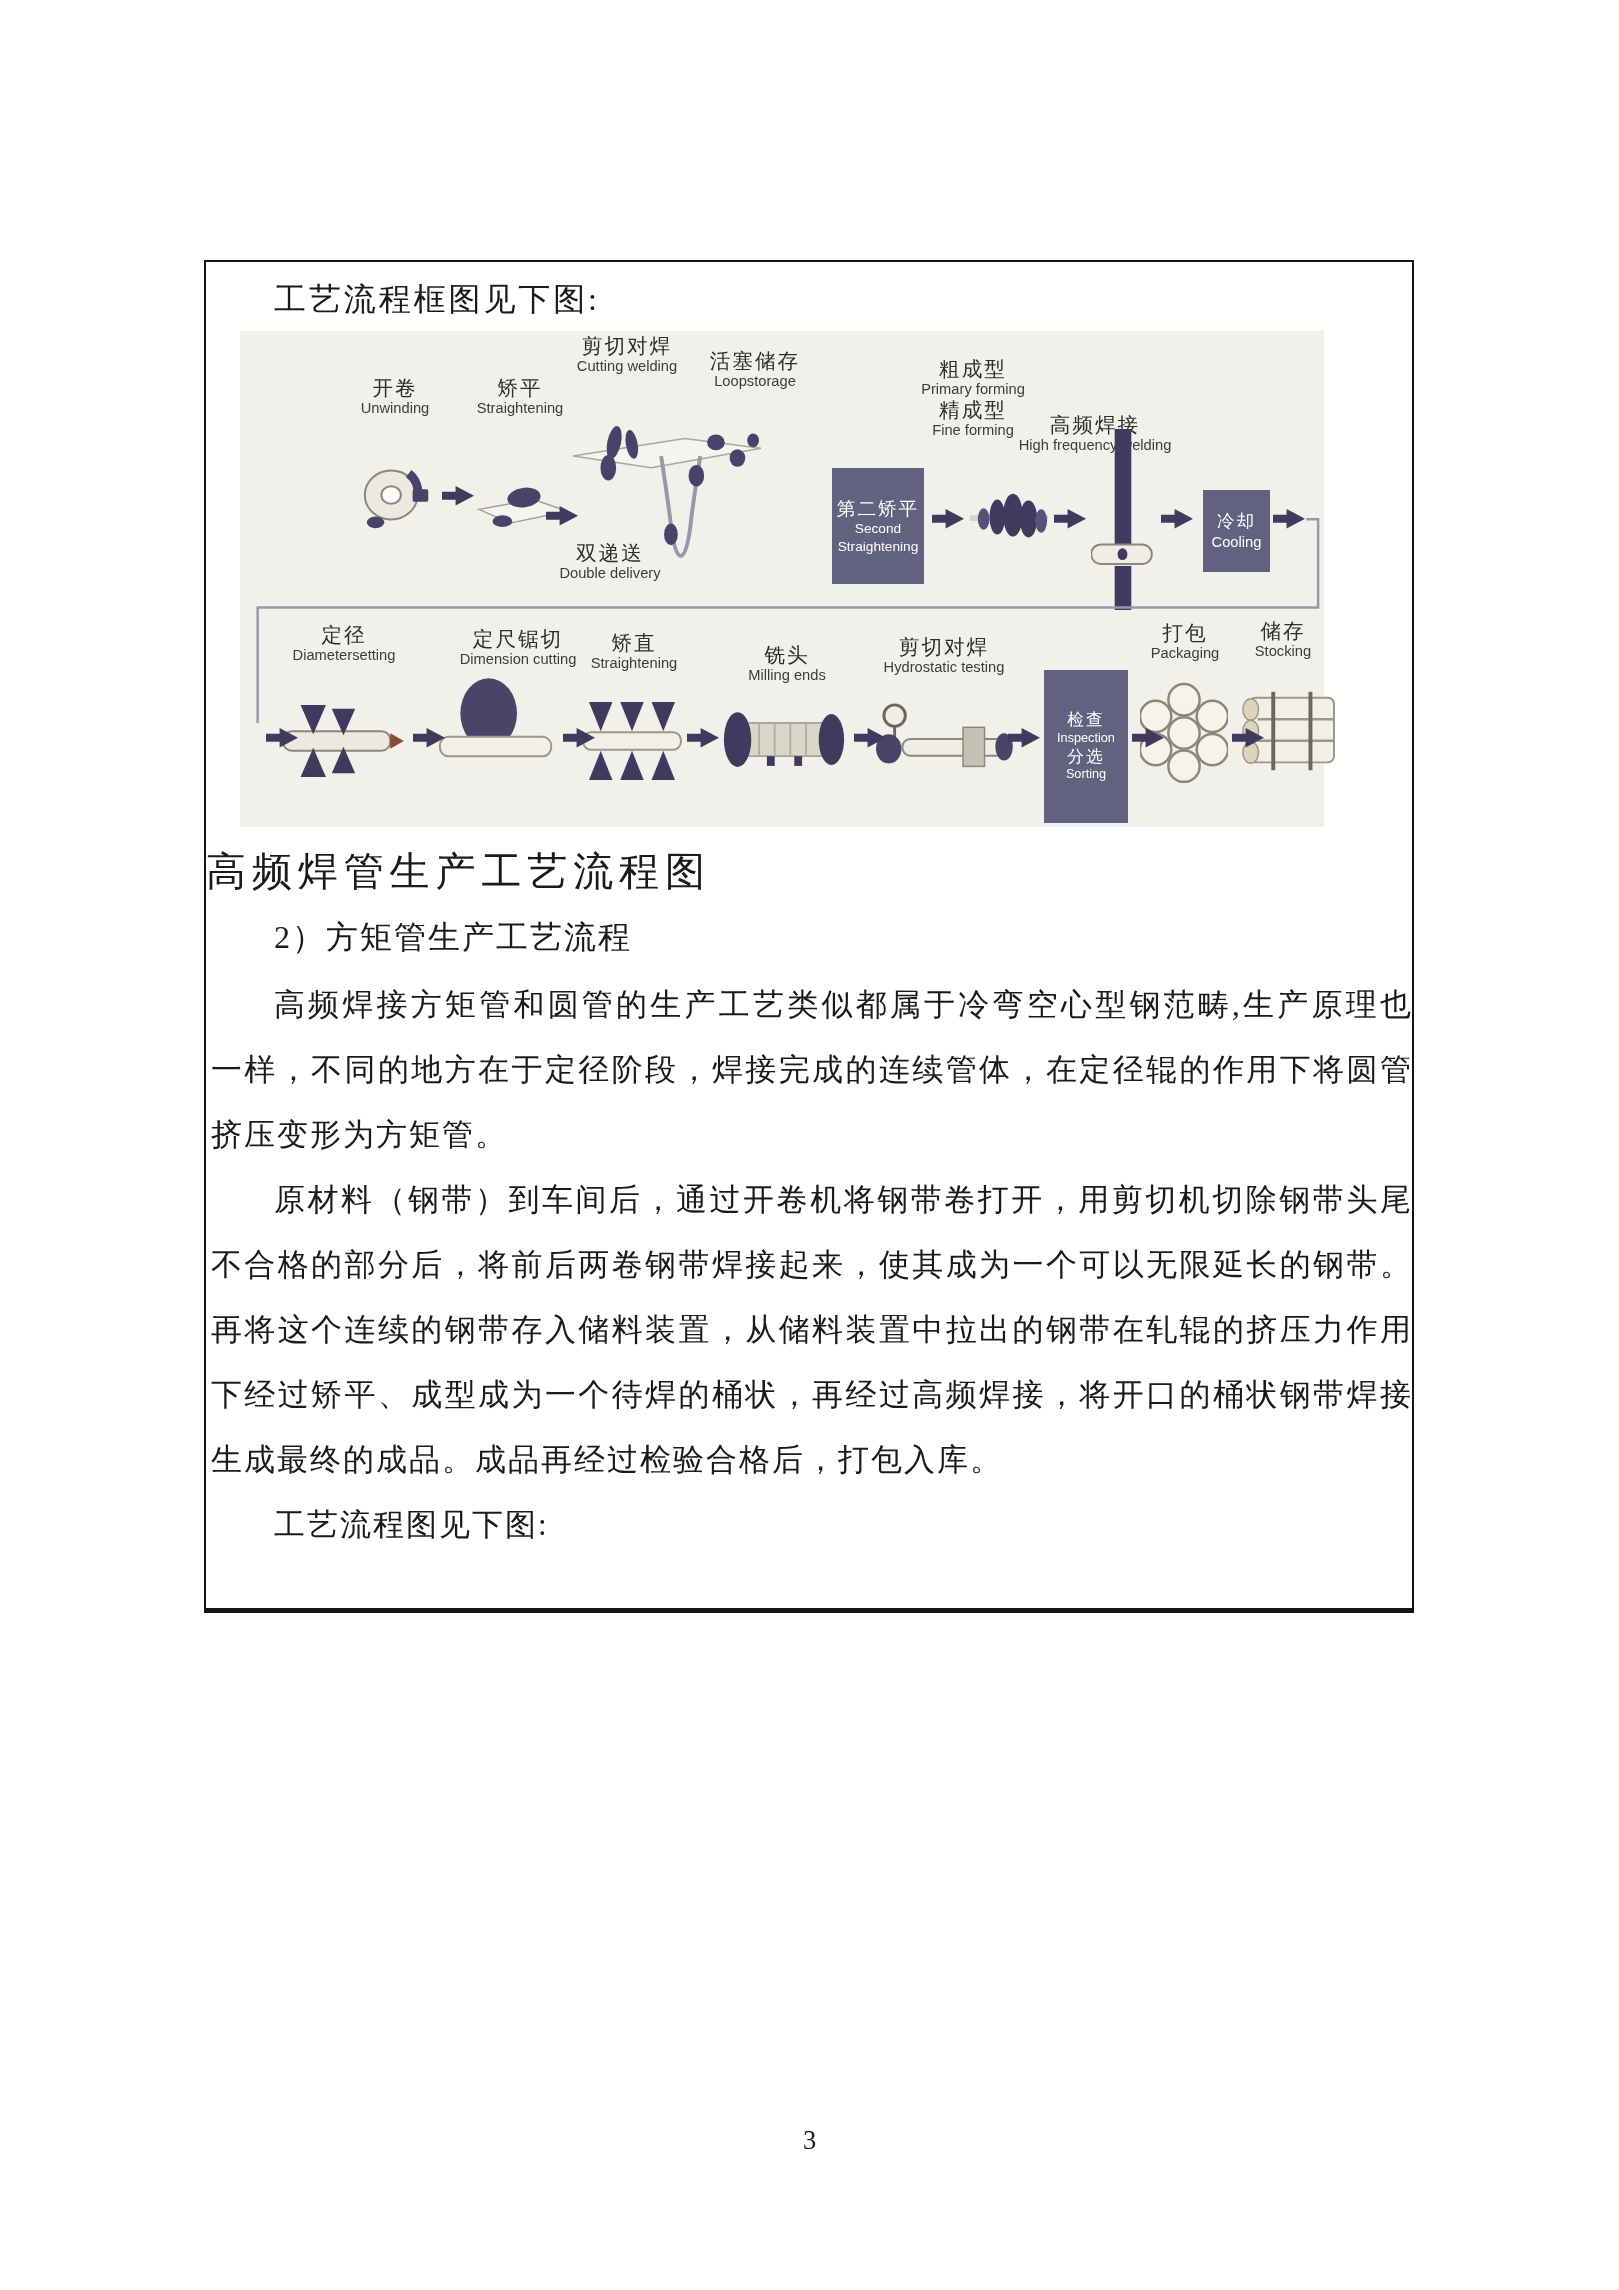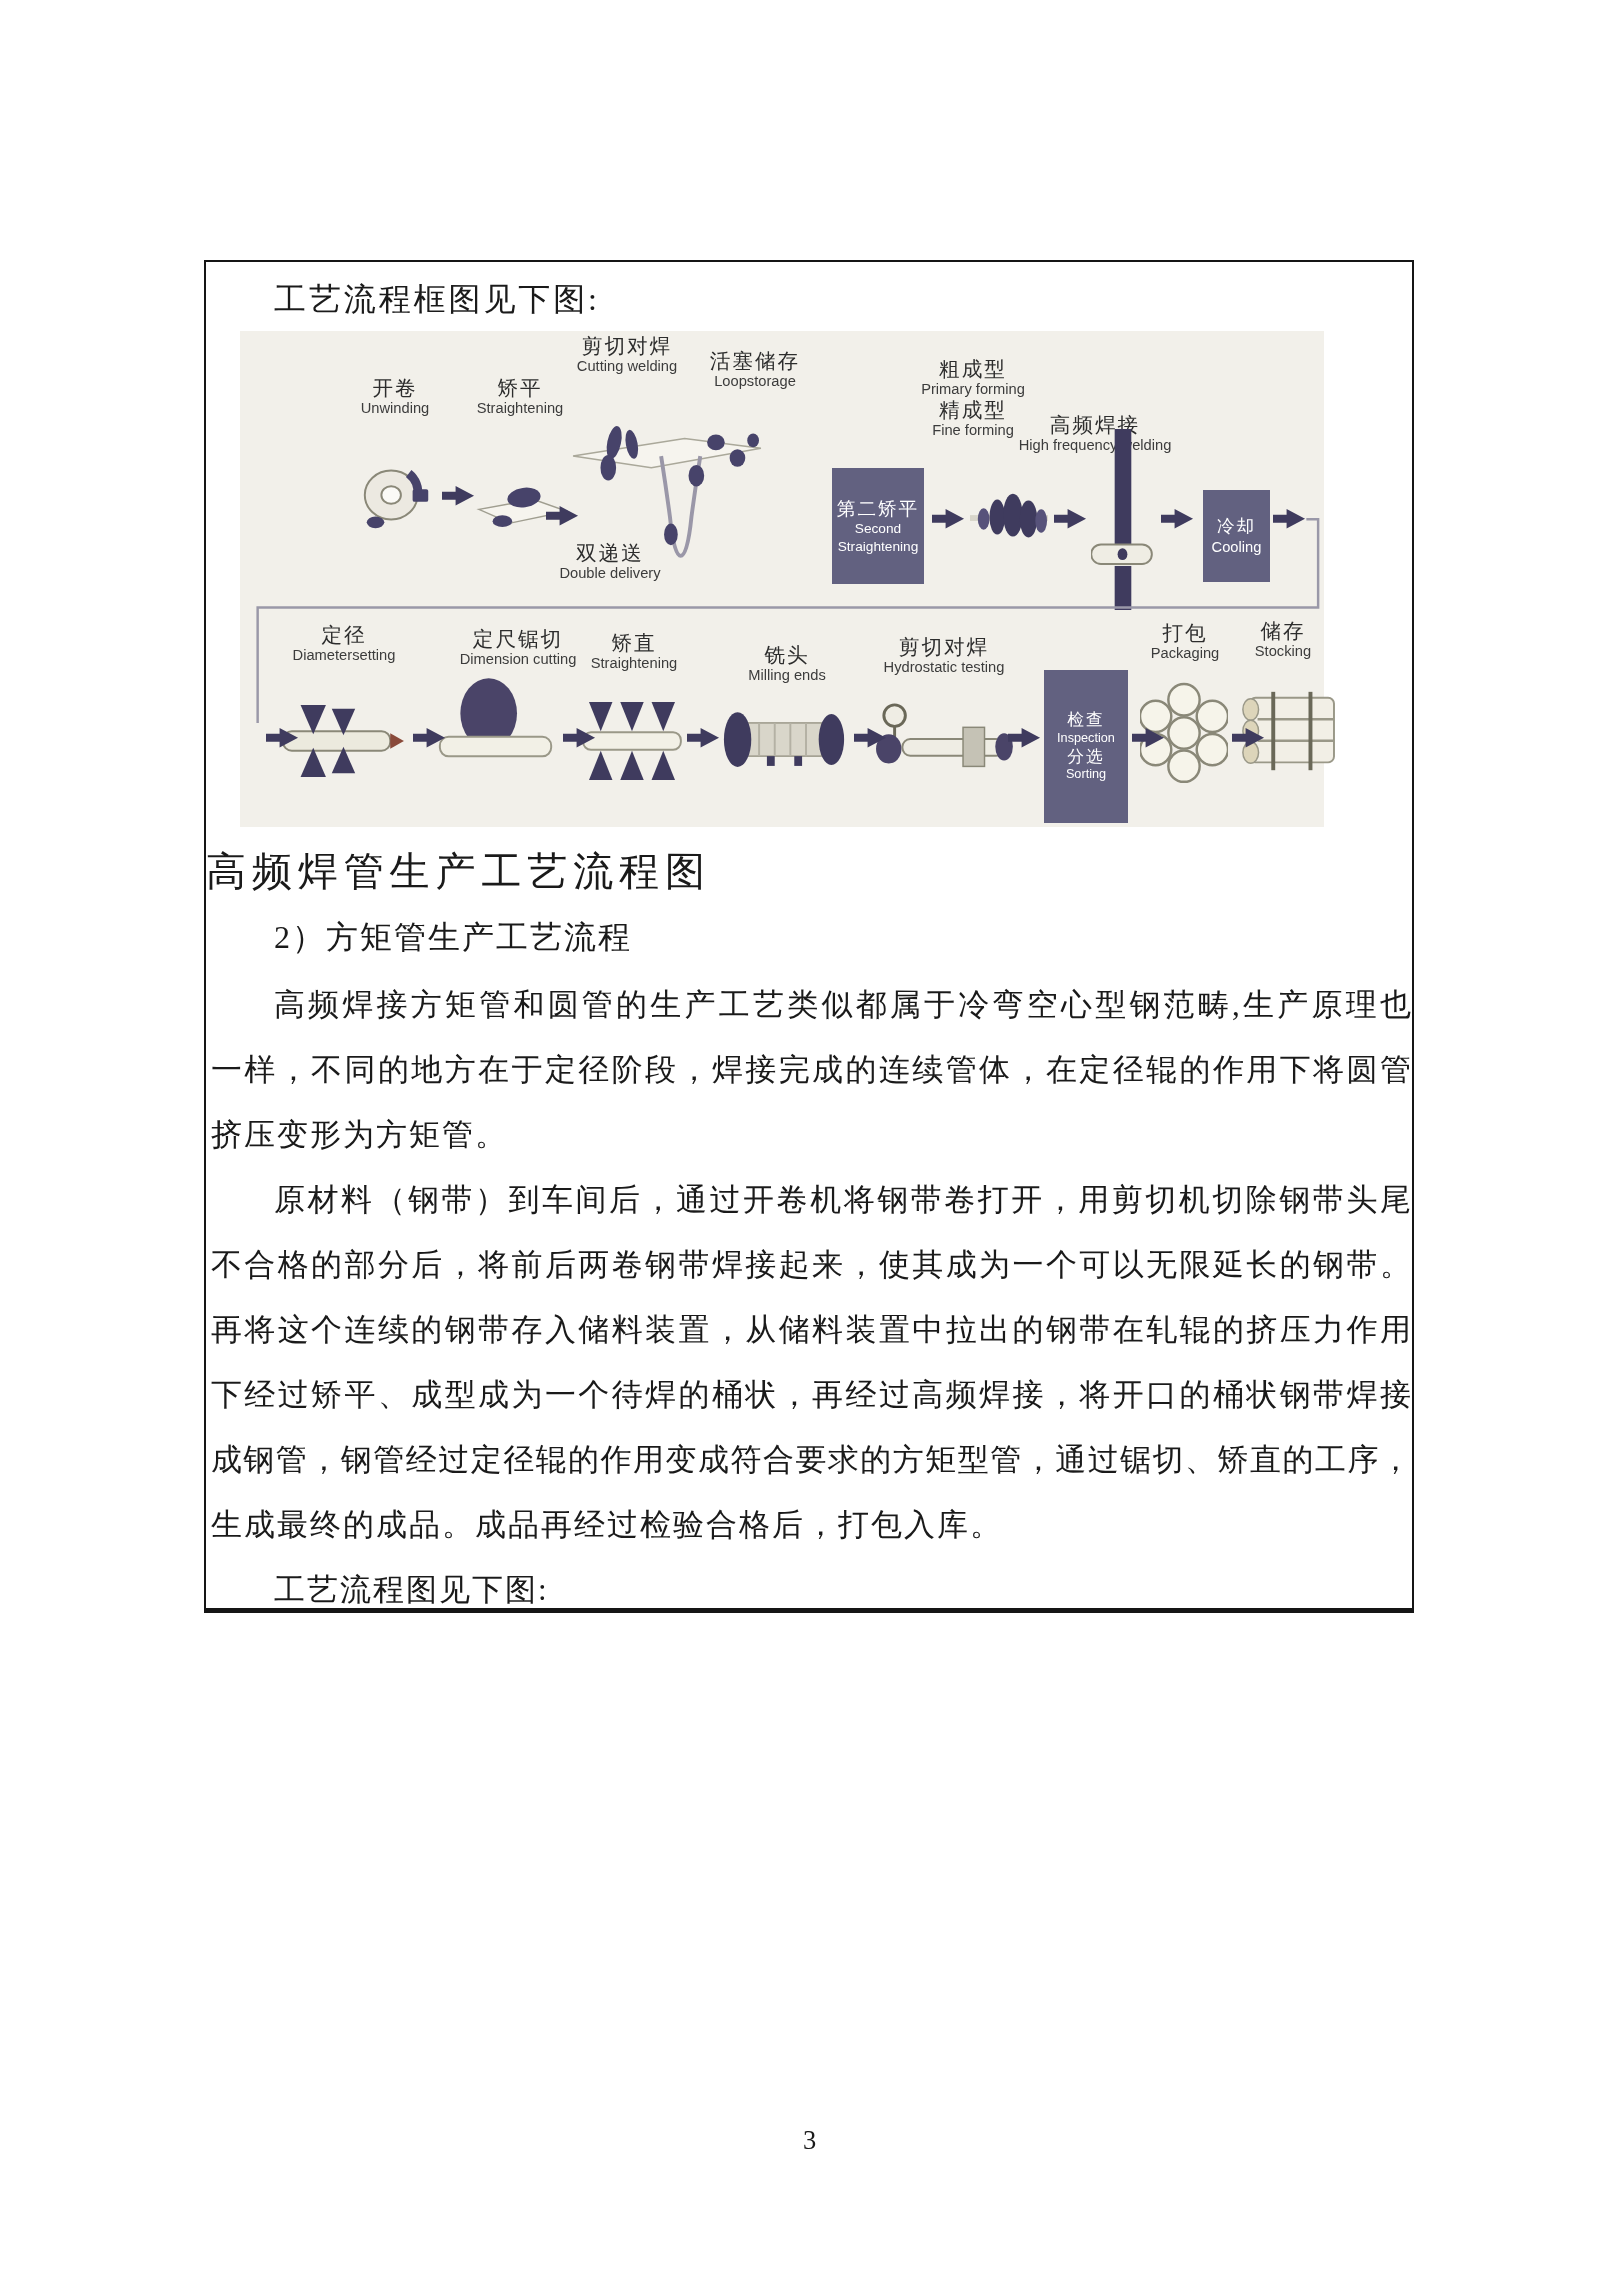--- a/index.html
+++ b/index.html
@@ -135,21 +135,21 @@
       <ellipse cx="73" cy="42" rx="6" ry="12" fill="#57527a"></ellipse>
     </svg>
 
     <svg class="icon" style="left:851px;top:98px" width="63" height="181" viewBox="0 0 64 185">
       <rect x="24" y="0" width="17" height="120" fill="#3f3b5e"></rect>
       <rect x="0" y="118" width="62" height="20" rx="10" fill="#efede4" stroke="#8a8878" stroke-width="2"></rect>
       <ellipse cx="32" cy="128" rx="5" ry="6" fill="#3f3b5e"></ellipse>
       <rect x="24" y="140" width="17" height="45" fill="#3f3b5e"></rect>
     </svg>
 
-    <div class="pbox" style="left:963px;top:159px;width:67px;height:92px">
+    <div class="pbox" style="left:963px;top:159px;width:67px;height:82px">
       <div class="bcn" style="font-size:17.6px">冷却</div>
       <div class="ben" style="font-size:14.7px">Cooling</div>
     </div>
 
     <svg class="arr" style="left:202px;top:153px" viewBox="0 0 34 24">
         <polygon points="0,8 14,8 14,2 33,12 14,22 14,16 0,16"></polygon>
       </svg>
     <svg class="arr" style="left:306px;top:173px" viewBox="0 0 34 24">
         <polygon points="0,8 14,8 14,2 33,12 14,22 14,16 0,16"></polygon>
       </svg>
@@ -304,21 +304,20 @@
   <div class="subheading">2）方矩管生产工艺流程</div>
 
   <div class="bodytext">
     <div class="pline indent">高频焊接方矩管和圆管的生产工艺类似都属于冷弯空心型钢范畴,生产原理也</div>
     <div class="pline">一样，不同的地方在于定径阶段，焊接完成的连续管体，在定径辊的作用下将圆管</div>
     <div class="pline nojust">挤压变形为方矩管。</div>
     <div class="pline indent">原材料（钢带）到车间后，通过开卷机将钢带卷打开，用剪切机切除钢带头尾</div>
     <div class="pline">不合格的部分后，将前后两卷钢带焊接起来，使其成为一个可以无限延长的钢带。</div>
     <div class="pline">再将这个连续的钢带存入储料装置，从储料装置中拉出的钢带在轧辊的挤压力作用</div>
     <div class="pline">下经过矫平、成型成为一个待焊的桶状，再经过高频焊接，将开口的桶状钢带焊接</div>
-    <div class="pline">成钢管，钢管经过定径辊的作用变成符合要求的方矩型管，通过锯切、矫直的工序，</div>
     <div class="pline nojust">生成最终的成品。成品再经过检验合格后，打包入库。</div>
     <div class="pline nojust indent">工艺流程图见下图:</div>
   </div>
 
 </div>
 
 <div class="page-number">3</div>
 
 
 </body></html>

